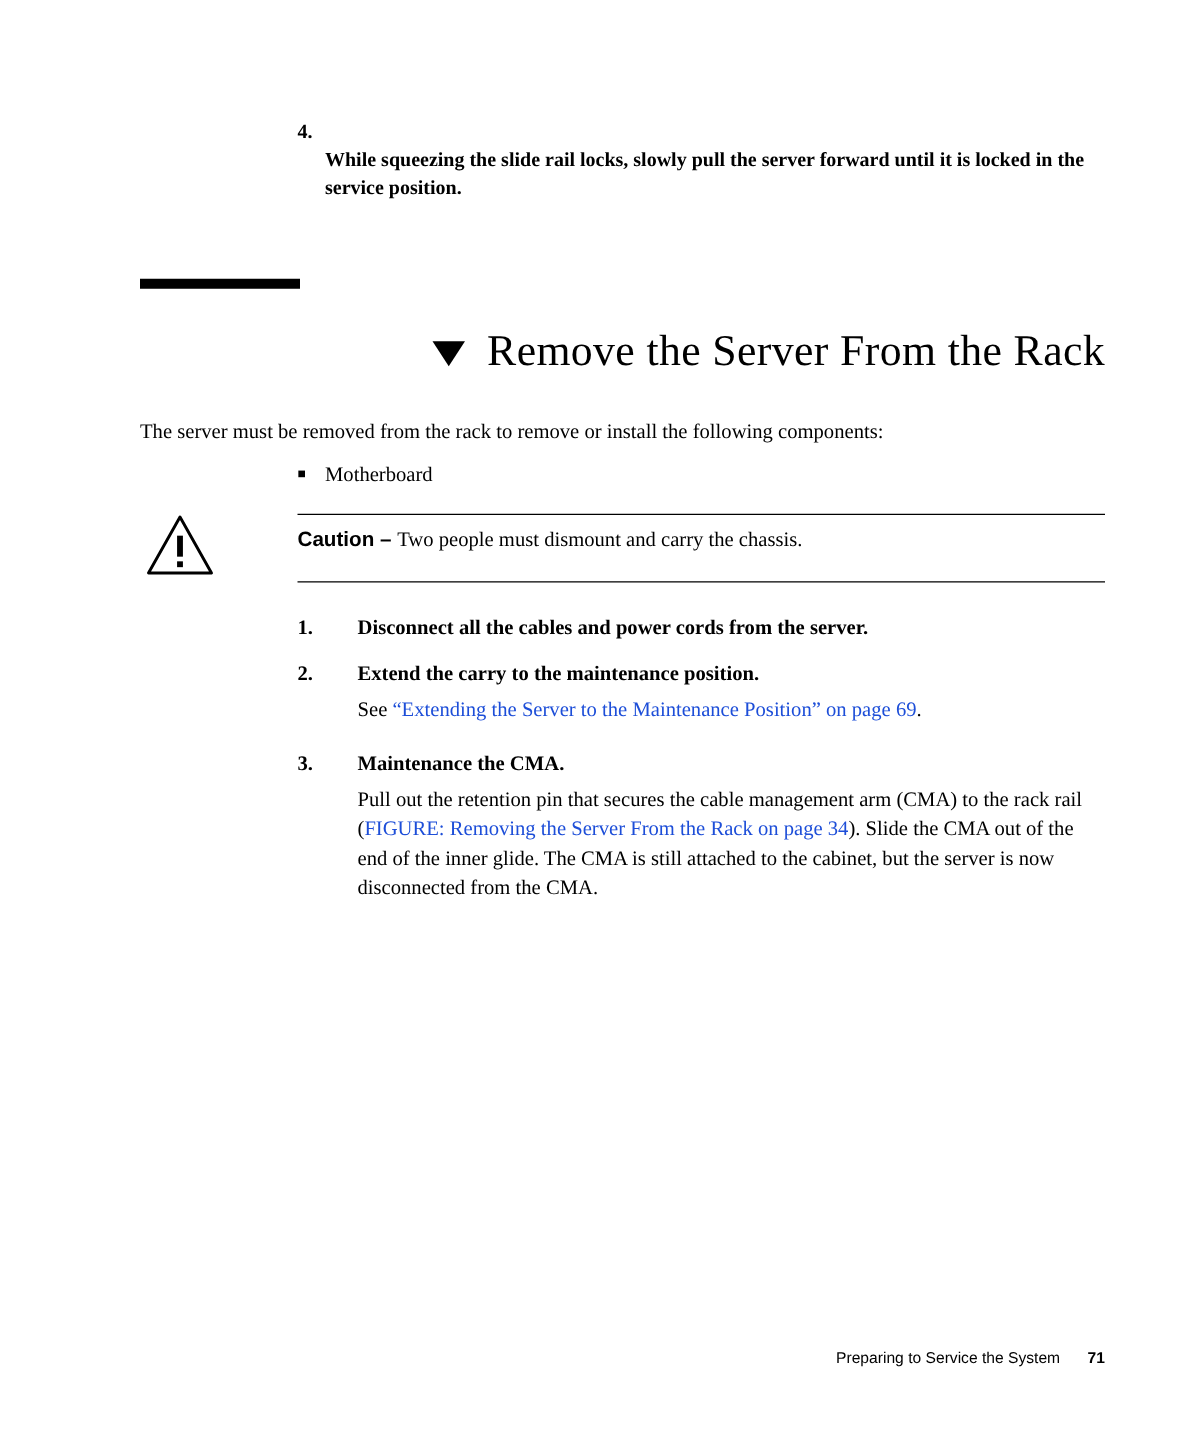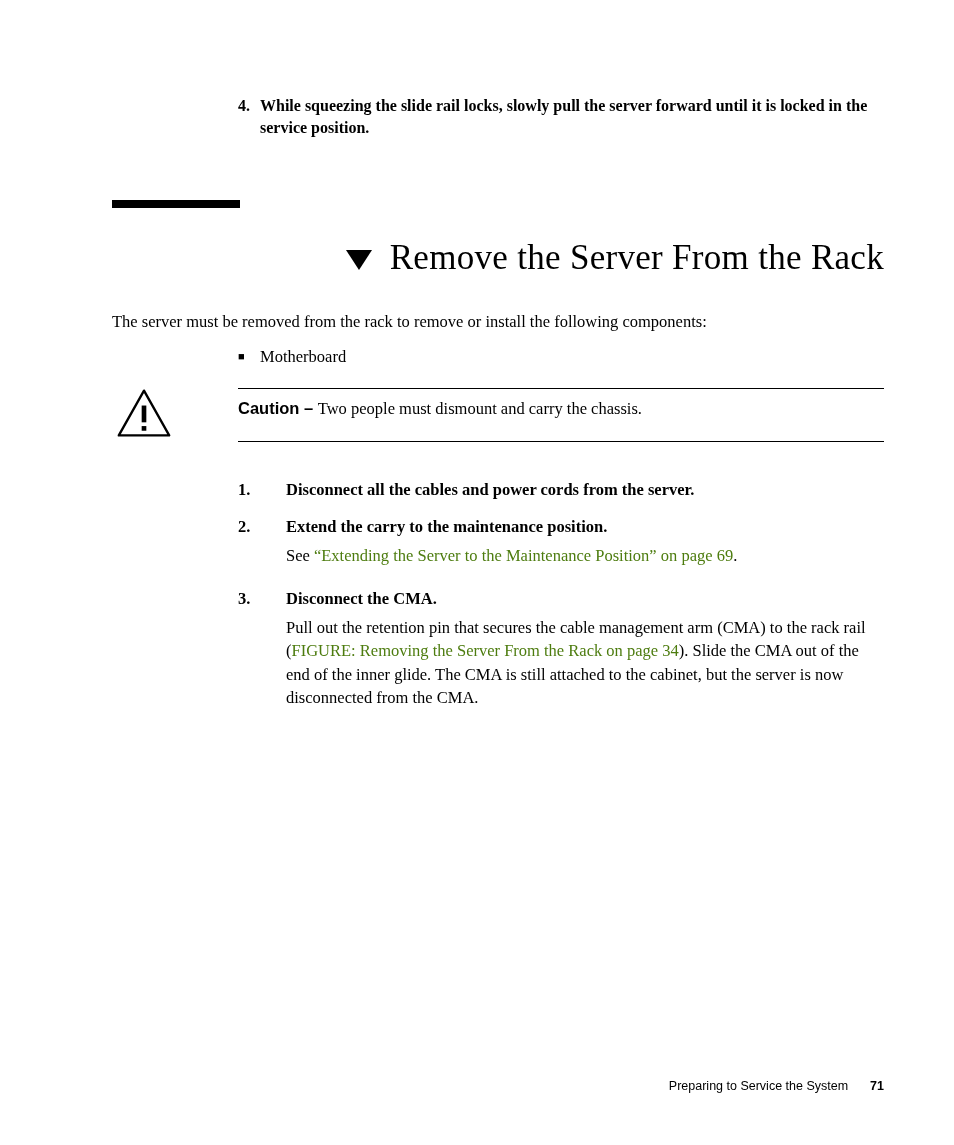--- a/index.html
+++ b/index.html
@@ -31,20 +31,21 @@
       font-size: 16px;
       line-height: 1.4;
     }
     .step-num {
       width: 22px;
       flex-shrink: 0;
       text-align: left;
     }
     .step-text {
       flex: 1;
+      margin-top: 23px;
     }
     .section-bar {
       width: 128px;
       height: 8px;
       background: #000;
       margin-bottom: 30px;
       margin-left: 0px;
     }
     .section-heading {
       display: flex;
@@ -85,21 +86,21 @@
     }
     .bullet-marker {
       width: 22px;
       flex-shrink: 0;
       font-size: 11px;
       padding-top: 4px;
     }
     .caution-block {
       display: flex;
       margin-top: 18px;
-      margin-bottom: 36px;
+      margin-bottom: 24px;
     }
     .caution-icon-wrap {
       width: 126px;
       flex-shrink: 0;
       display: flex;
       justify-content: flex-start;
       padding-left: 4px;
     }
     .caution-icon svg {
       width: 56px;
@@ -139,21 +140,21 @@
     }
     .step-title {
       font-weight: bold;
       margin-bottom: 6px;
     }
     .step-para {
       font-weight: normal;
       margin-bottom: 12px;
     }
     .link {
-      color: #4d7c0f;
+      color: #1d4ed8;
     }
     .footer {
       position: absolute;
       bottom: 52px;
       right: 70px;
       font-family: Helvetica, Arial, sans-serif;
       font-size: 12.5px;
       display: flex;
       align-items: center;
       gap: 22px;
@@ -220,21 +221,21 @@
         <div class="step-title">Extend the carry to the maintenance position.</div>
         <div class="step-para">
           <span>See </span><span class="link">“Extending the Server to the Maintenance Position” on page 69</span><span>.</span>
         </div>
       </div>
     </div>
 
     <div class="step">
       <div class="step-n">3.</div>
       <div class="step-body">
-        <div class="step-title">Disconnect the CMA.</div>
+        <div class="step-title">Maintenance the CMA.</div>
         <div class="step-para">
           <span>Pull out the retention pin that secures the cable management arm (CMA) to the rack rail (</span><span class="link">FIGURE: Removing the Server From the Rack on page 34</span><span>). Slide the CMA out of the end of the inner glide. The CMA is still attached to the cabinet, but the server is now disconnected from the CMA.</span>
         </div>
       </div>
     </div>
   </div>
 
   <div class="footer">
     <span>Preparing to Service the System</span>
     <span class="footer-pagenum">71</span>

